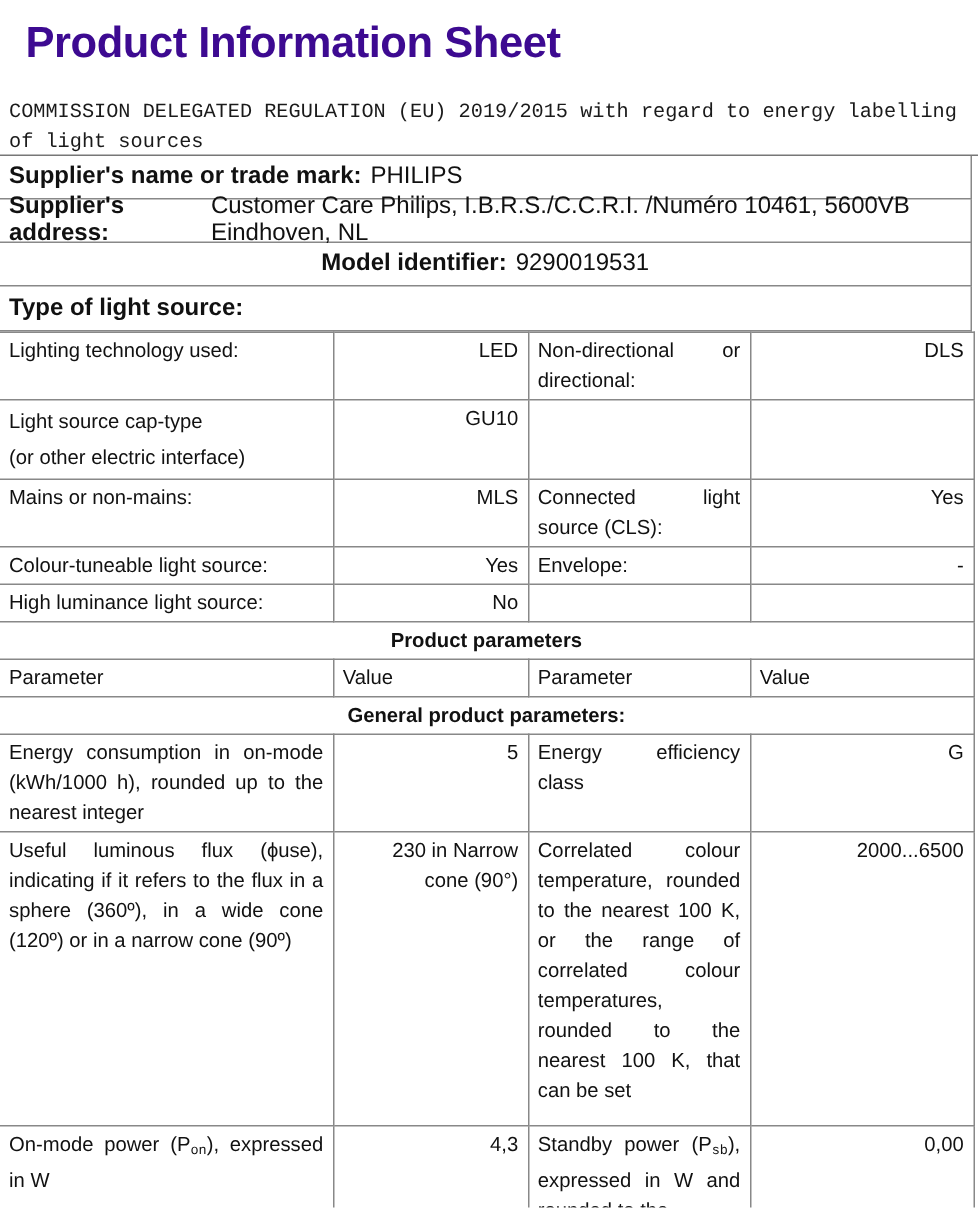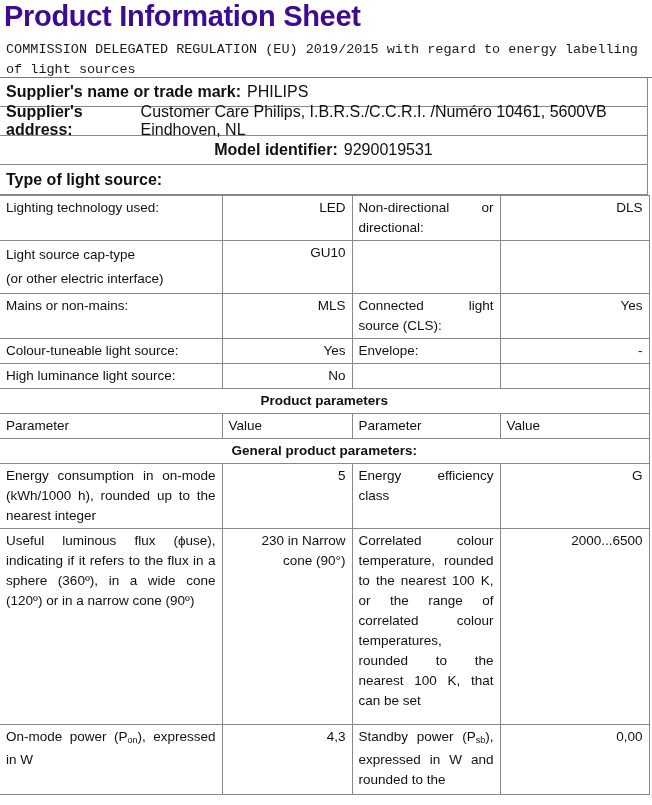--- a/index.html
+++ b/index.html
@@ -1,28 +1,28 @@
 <!DOCTYPE html>
 <html><head>
 <meta charset="utf-8">
 <style>
   html, body { margin: 0; padding: 0; background: #ffffff; }
   body { width: 652px; height: 805px; overflow: hidden; font-family: "Liberation Sans", sans-serif; color: #111; }
-  .title { font-family: "Liberation Sans", sans-serif; font-weight: bold; font-size: 29px; color: #3d0a91; margin: 0; padding: 0 0 0 4px; height: 34px; line-height: 32px; letter-spacing: -0.3px; }
+  .title { font-family: "Liberation Sans", sans-serif; font-weight: bold; font-size: 29px; color: #3d0a91; margin: 13px; padding: 0 0 0 4px; height: 34px; line-height: 32px; letter-spacing: -0.3px; }
   .subtitle { font-size: 13.5px; line-height: 20px; padding: 6px 6px 6px 6px; height: 44px; box-sizing: border-box; border-bottom: 1px solid #777; color: #1a1a1a; font-family: Liberation Mono, monospace; }
   .row-full { font-size: 16px; border-bottom: 1px solid #888; border-right: 1px solid #888; width: 648px; box-sizing: border-box; padding: 0 6px; display: flex; align-items: center; }
   .row-full b { font-weight: bold; margin-right: 6px; }
   table.grid { border-collapse: collapse; width: 649px; table-layout: fixed; font-size: 13.5px; }
   table.grid td { border: 1px solid #888; vertical-align: top; padding: 2px 6px; line-height: 20px; }
   table.grid td.c { text-align: right; }
   table.grid td.j { text-align: justify; text-align-last: left; }
   table.grid td.first { border-left: none; }
   table.grid tr.thick td { border-bottom: 2px solid #222; }
   .section-head { text-align: center; font-weight: bold; }
-  sub { font-size: 9px; vertical-align: -2px; }
+  sub { font-size: 9px; vertical-align: -2px; font-family: Liberation Mono, monospace; }
 </style>
 </head>
 <body>
 
 <div>
   <h1 class="title">Product Information Sheet</h1>
   <div class="subtitle">COMMISSION DELEGATED REGULATION (EU) 2019/2015 with regard to energy labelling of light sources</div>
 
   <div class="row-full" style="height:29px;">
     <b>Supplier's name or trade mark:</b>

